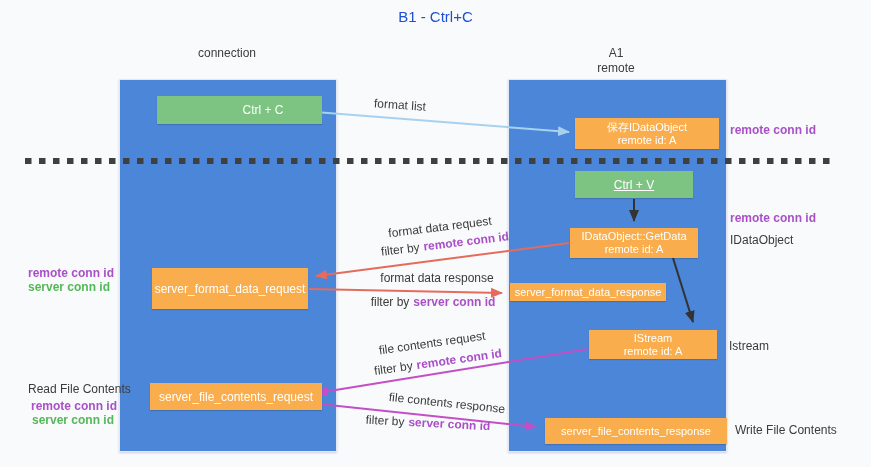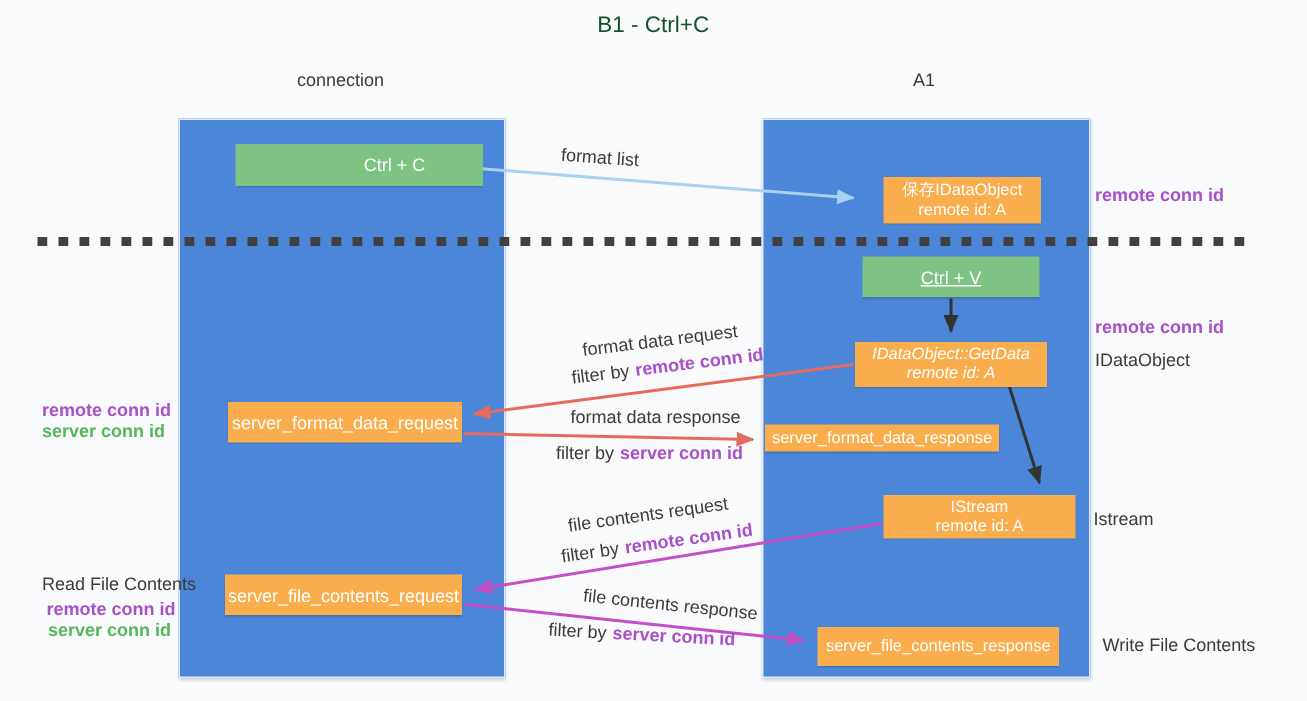--- a/index.html
+++ b/index.html
@@ -3,21 +3,21 @@
 <meta charset="utf-8">
 <style>
   html,body{margin:0;padding:0;}
   body{
     width:871px;height:467px;position:relative;overflow:hidden;
     background:#f9fafb;
     font-family:"Liberation Sans","DejaVu Sans",sans-serif;
     color:#3b3b3b;
   }
   .abs{position:absolute;}
-  .title{left:0;top:7px;width:871px;text-align:center;font-size:15px;line-height:20px;color:#14532d;}
+  .title{left:0;top:7px;width:871px;text-align:center;font-size:15px;line-height:20px;color:#1d4ed8;}
   .lane{background:#4b86d8;border:1px solid #e3e9f4;box-shadow:0 1px 2px rgba(60,80,120,.25);}
   .lane-head{text-align:center;font-size:12px;line-height:15px;color:#3c3c3c;}
   .node{display:flex;flex-direction:column;align-items:center;justify-content:center;
         color:#fff;font-size:12px;line-height:14px;text-align:center;
         box-shadow:0 1px 1px rgba(0,0,0,.15);}
   .green{background:#7dc382;}
   .orange{background:#f9ad4c;}
   .small{font-size:11px;line-height:13px;}
   .elabel{font-size:12px;text-align:center;color:#3b3b3b;white-space:nowrap;}
   .elabel .pre{margin-right:4px;}
@@ -36,20 +36,21 @@
 
 <div class="abs title">
   <div>B1 - Ctrl+C</div>
 </div>
 
 <div class="abs lane-head" style="left:157px;top:46px;width:140px;">
   <div>connection</div>
 </div>
 <div class="abs lane-head" style="left:546px;top:46px;width:140px;">
   <div>A1</div>
+  <div>remote</div>
 </div>
 
 <div class="abs lane" style="left:119px;top:79px;width:216px;height:371px;"></div>
 <div class="abs lane" style="left:508px;top:79px;width:217px;height:371px;"></div>
 
 <svg class="overlay" width="871" height="467" viewBox="0 0 871 467">
   <defs>
     <marker id="ah-blue" markerUnits="strokeWidth" markerWidth="6" markerHeight="5" refX="5.5" refY="2.5" orient="auto">
       <path d="M0,0 L6,2.5 L0,5 Z" fill="#a6d2ef"></path>
     </marker>
@@ -72,52 +73,52 @@
   <line x1="309" y1="289" x2="502" y2="293" stroke="#e56b5d" stroke-width="2" marker-end="url(#ah-salmon)"></line>
   <line x1="673" y1="258" x2="693" y2="322" stroke="#333333" stroke-width="2" marker-end="url(#ah-black)"></line>
   <line x1="588" y1="349" x2="317" y2="393" stroke="#c24fc6" stroke-width="2" marker-end="url(#ah-magenta)"></line>
   <line x1="310" y1="403" x2="536" y2="427" stroke="#c24fc6" stroke-width="2" marker-end="url(#ah-magenta)"></line>
 </svg>
 
 <div class="abs node green" style="left:157px;top:96px;width:118px;height:28px;padding-left:47px;">
   <div>Ctrl + C</div>
 </div>
 
-<div class="abs node orange small" style="left:589px;top:118px;width:105px;height:31px;">
+<div class="abs node orange small" style="left:575px;top:118px;width:144px;height:31px;">
   <div>保存IDataObject</div>
   <div>remote id: A</div>
 </div>
 
 <div class="abs node green" style="left:575px;top:171px;width:118px;height:27px;text-decoration:underline;">
   <div>Ctrl + V</div>
 </div>
 
-<div class="abs node orange small" style="left:570px;top:228px;width:128px;height:30px;font-style:italic;">
+<div class="abs node orange small" style="left:570px;top:228px;width:128px;height:30px;">
   <div>IDataObject::GetData</div>
   <div>remote id: A</div>
 </div>
 
-<div class="abs node orange" style="left:152px;top:268px;width:156px;height:27px;">
+<div class="abs node orange" style="left:152px;top:268px;width:156px;height:41px;">
   <div>server_format_data_request</div>
 </div>
 
 <div class="abs node orange small" style="left:510px;top:283px;width:156px;height:18px;">
   <div>server_format_data_response</div>
 </div>
 
 <div class="abs node orange small" style="left:589px;top:330px;width:128px;height:29px;">
   <div>IStream</div>
   <div>remote id: A</div>
 </div>
 
-<div class="abs node orange" style="left:150px;top:383px;width:158px;height:27px;text-align:center;">
+<div class="abs node orange" style="left:150px;top:383px;width:172px;height:27px;text-align:center;">
   <div>server_file_contents_request</div>
 </div>
 
-<div class="abs node orange small" style="left:545px;top:418px;width:161px;height:26px;">
+<div class="abs node orange small" style="left:545px;top:418px;width:182px;height:26px;">
   <div>server_file_contents_response</div>
 </div>
 
 <div class="abs elabel r-p4" style="left:350px;top:98px;width:100px;">format list</div>
 
 <div class="abs elabel r-n7" style="left:375px;top:220px;width:130px;">format data request</div>
 <div class="abs elabel r-n7" style="left:370px;top:237px;width:150px;">
   <span class="pre">filter by</span><span class="purple">remote conn id</span>
 </div>
 

